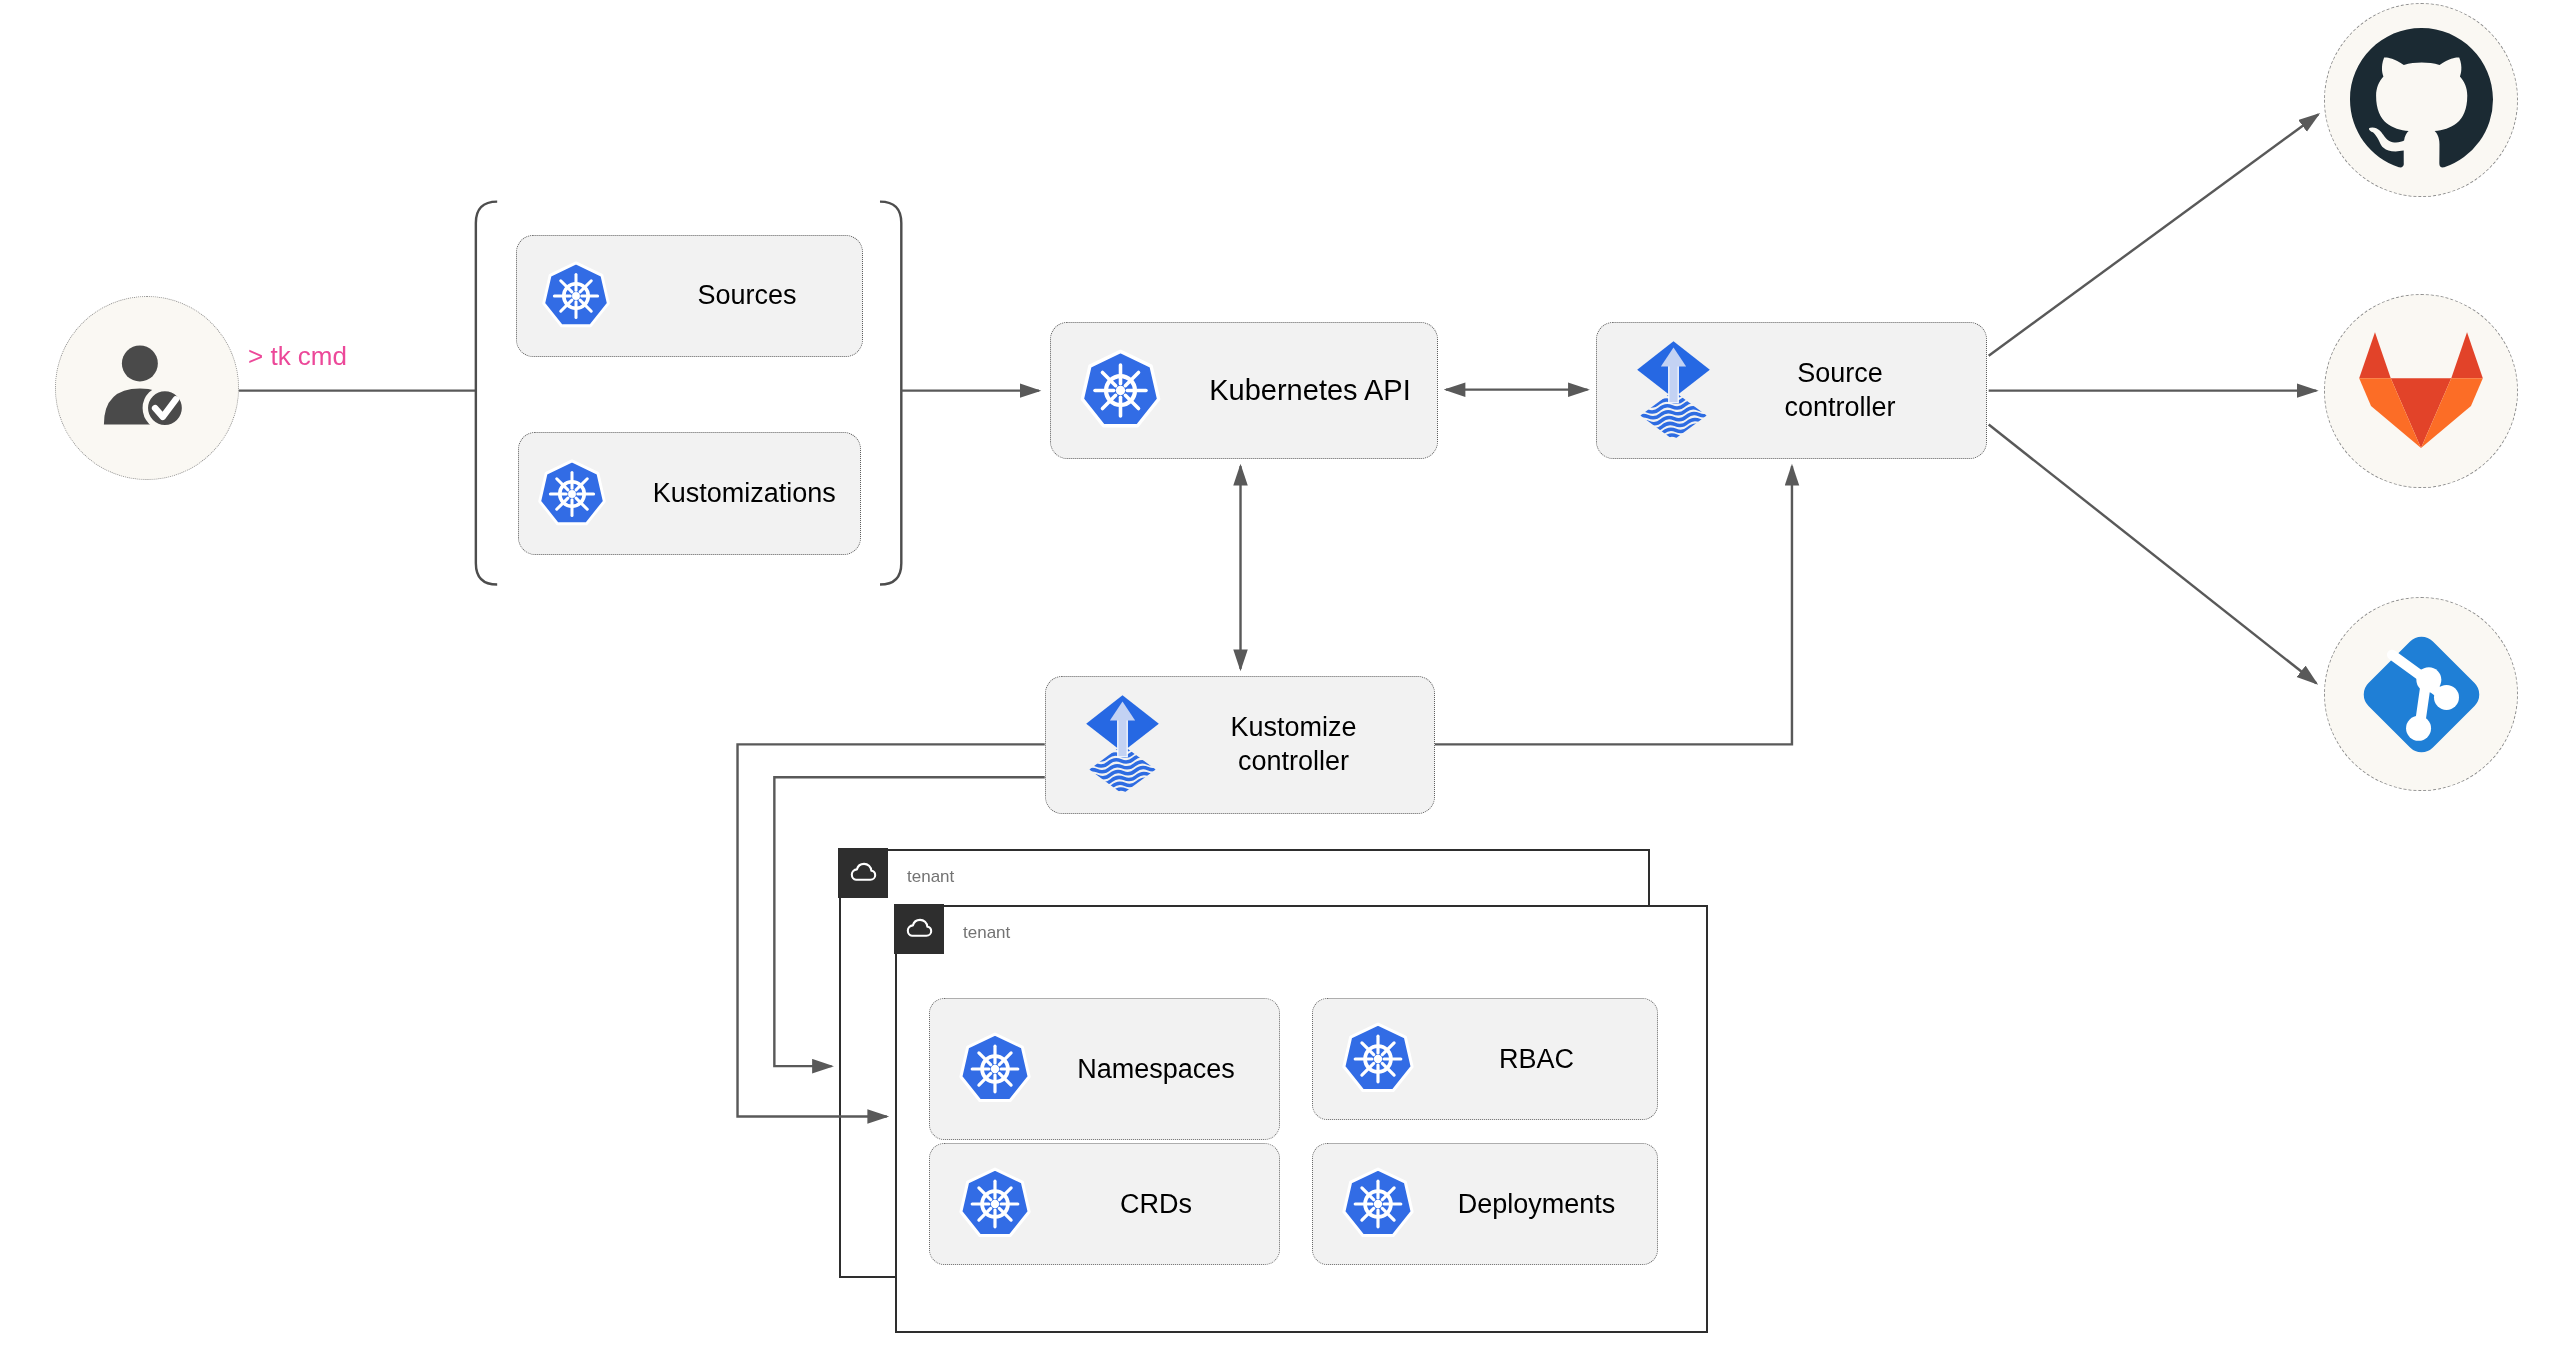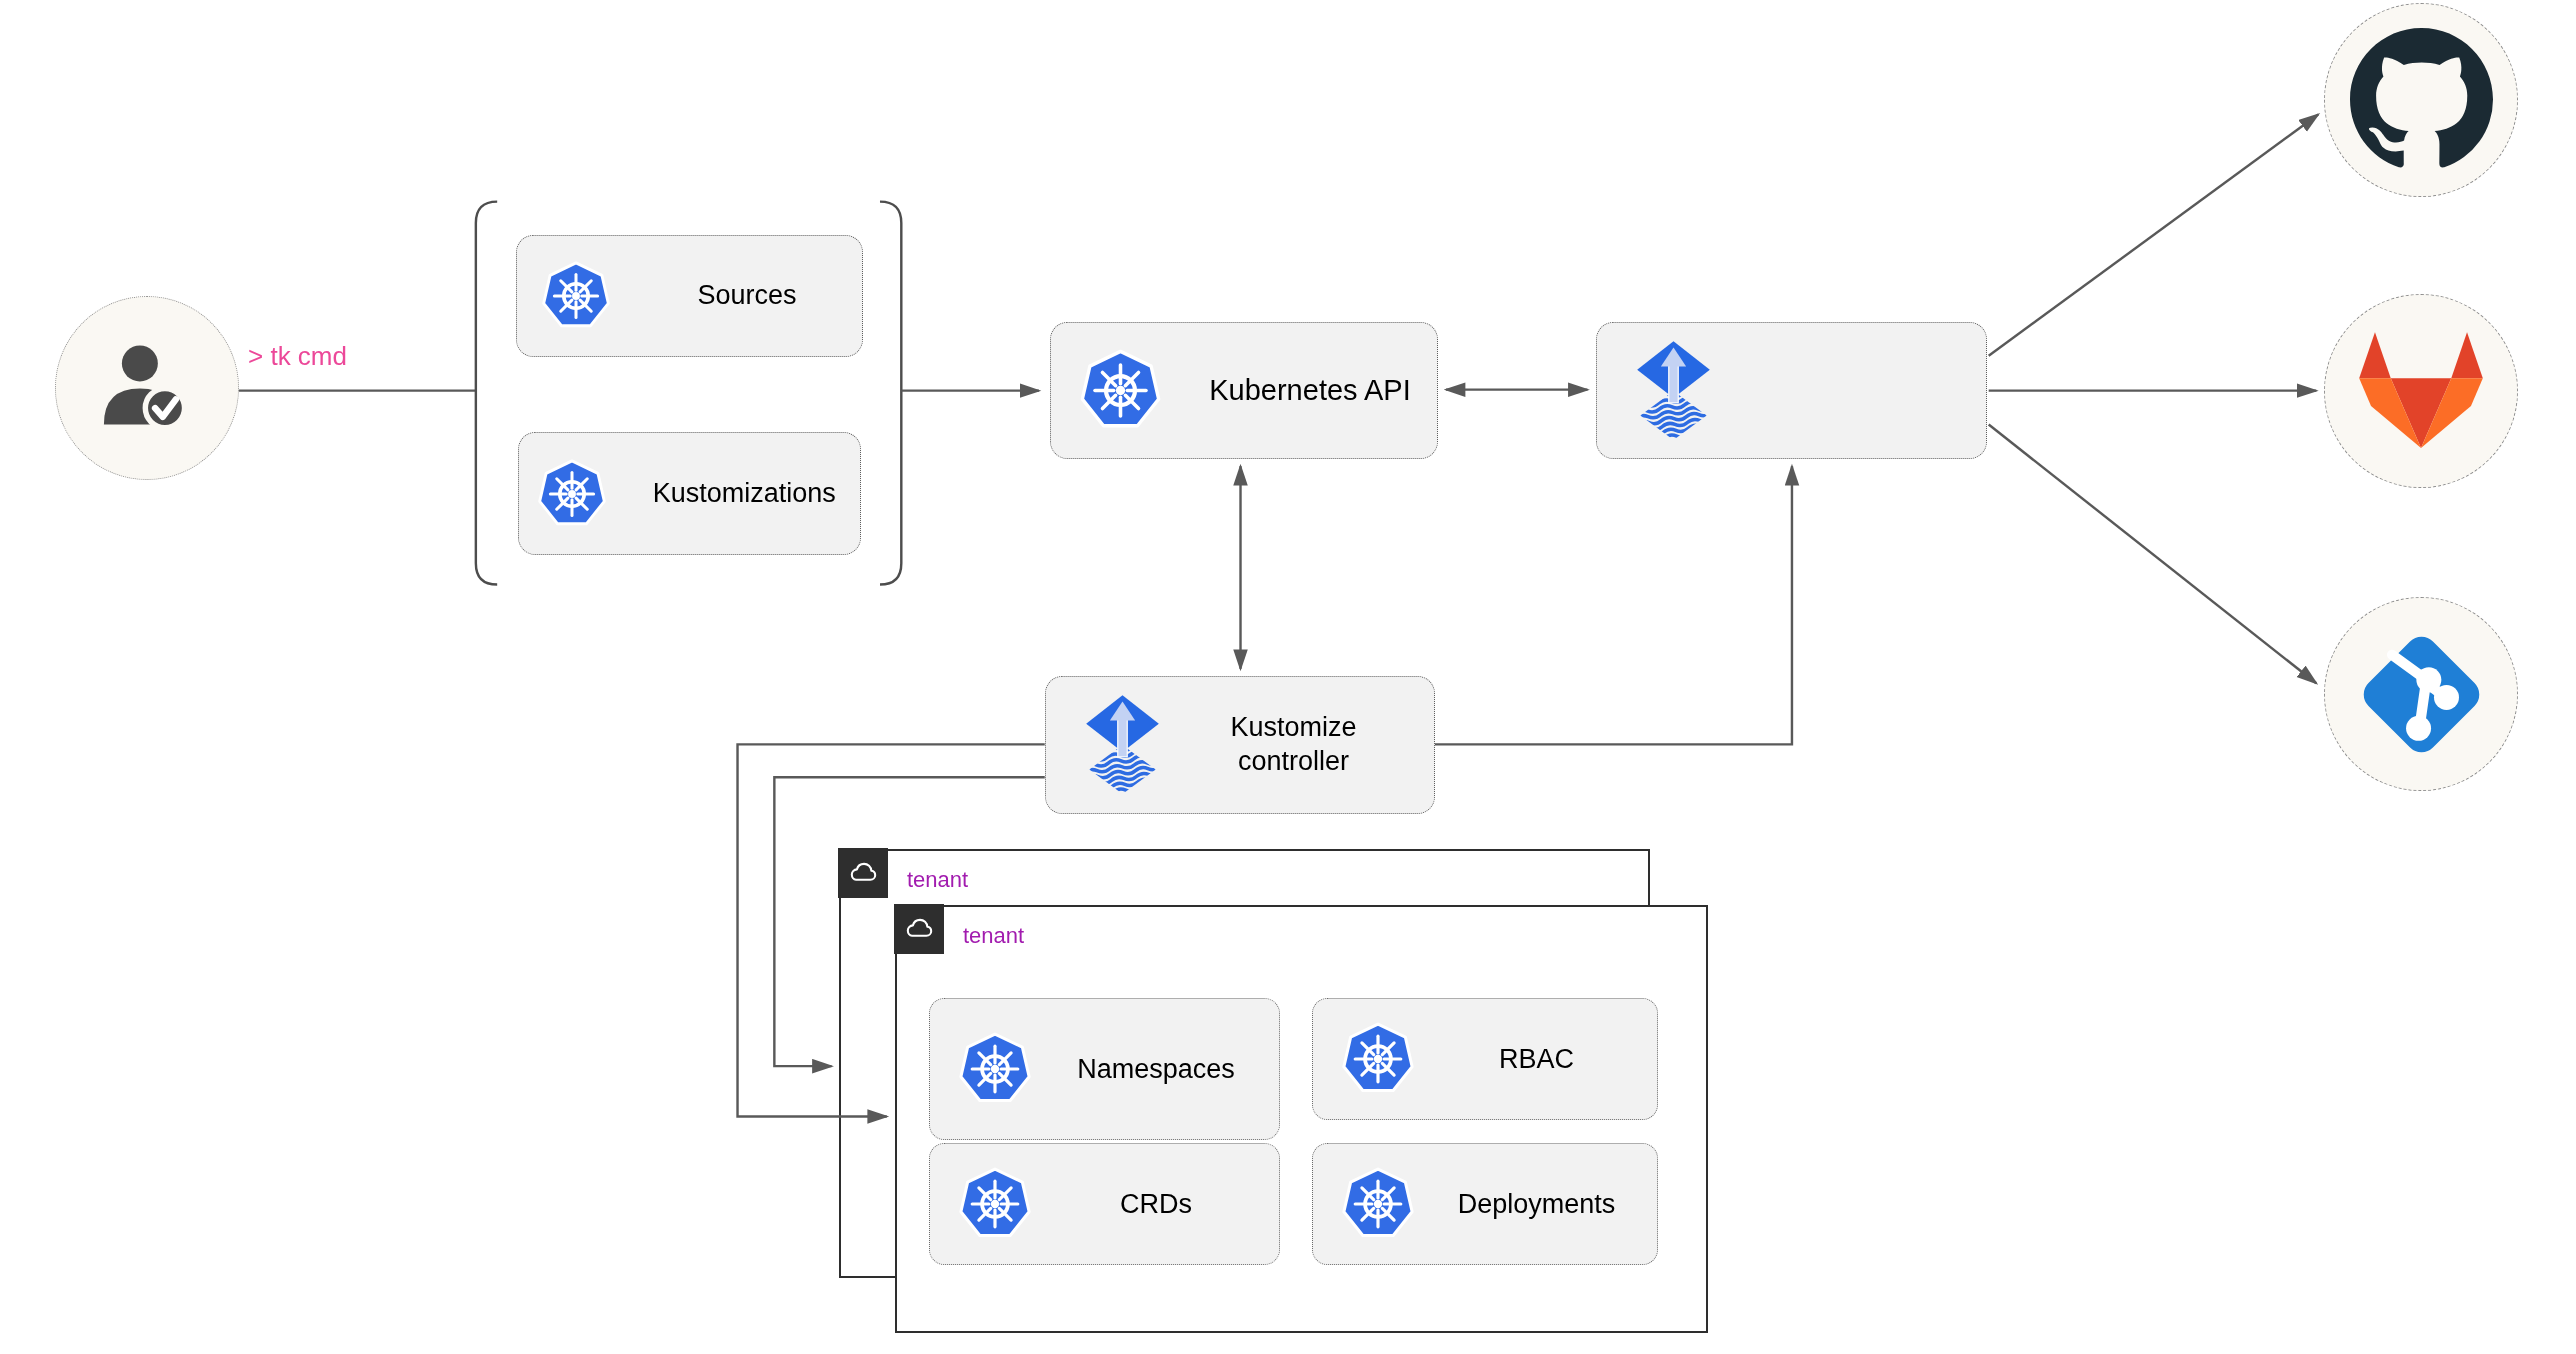--- a/index.html
+++ b/index.html
@@ -30,21 +30,21 @@
   
   .tenant-box{
     position:absolute;background:#ffffff;border:2.9px solid #2e2e2e;box-sizing:border-box;
   }
   .tenant-box.back{left:839px;top:849px;width:811px;height:429px;z-index:1;}
   .tenant-box.front{left:895px;top:905px;width:813px;height:428px;z-index:2;}
   .tenant-header-square{
     position:absolute;left:-2.9px;top:-2.9px;width:50px;height:50px;background:#2e2e2e;
     display:flex;align-items:center;justify-content:center;
   }
-  .tenant-label{position:absolute;left:66px;top:15.5px;font-size:22px;color:#a21caf;}
+  .tenant-label{position:absolute;left:66px;top:15.5px;font-size:17px;color:#737373;}
   
   .resource-box{
     position:absolute;background:#f2f2f2;border:1.9px dotted #6b6b6b;border-radius:15.5px;
     display:flex;align-items:center;box-sizing:border-box;
   }
   .resource-box .node-label{flex:1 1 auto;text-align:center;font-size:27px;}
   .rb-0{left:32px;top:91px;width:351px;height:142px;}
   .rb-1{left:415px;top:91px;width:346px;height:122px;}
   .rb-2{left:32px;top:236px;width:351px;height:122px;}
   .rb-3{left:415px;top:236px;width:346px;height:122px;}
@@ -202,20 +202,21 @@
     </span>
     <span class="node-label" style="font-size:29px;">Kubernetes API</span>
   </div>
 
   <div class="node-box" style="left:1596px;top:322px;width:391px;height:137px;">
     <span class="icon-slot" style="margin-left:37px;">
       <svg class="icon" width="79" height="104" viewBox="0 0 82 107">
           <use href="#sym-flux"></use>
         </svg>
     </span>
+    <span class="node-label" style="padding:0 68px 0 29px;">Source controller</span>
   </div>
 
   <div class="node-box" style="left:1045px;top:676px;width:390px;height:138px;">
     <span class="icon-slot" style="margin-left:37px;">
       <svg class="icon" width="79" height="104" viewBox="0 0 82 107">
           <use href="#sym-flux"></use>
         </svg>
     </span>
     <span class="node-label" style="padding:0 58px 0 29px;">Kustomize controller</span>
   </div>

